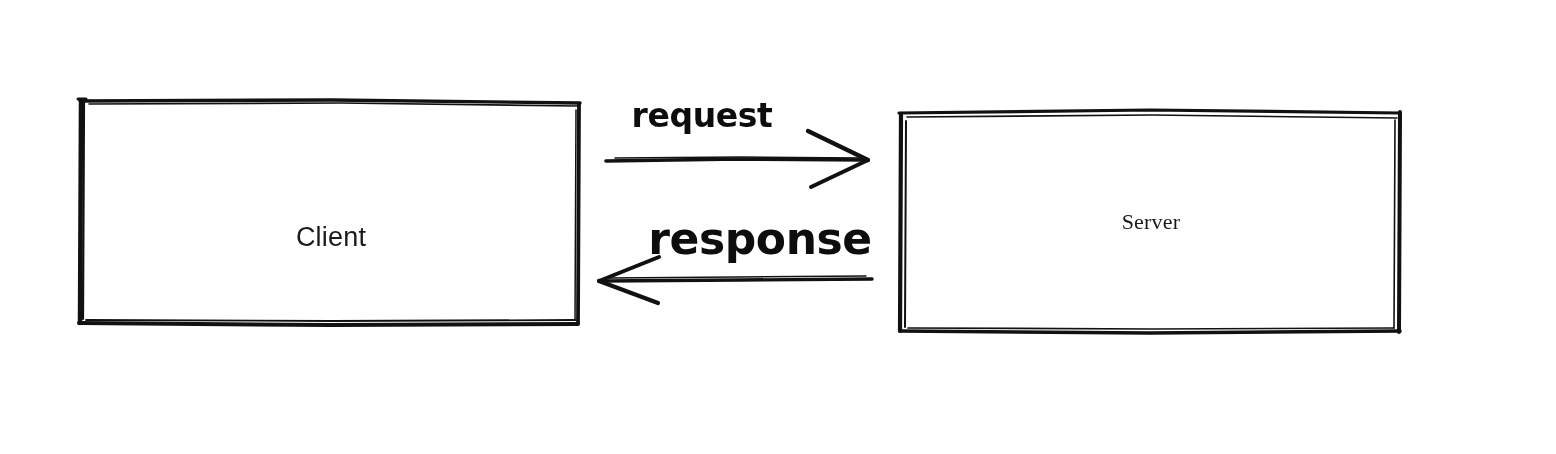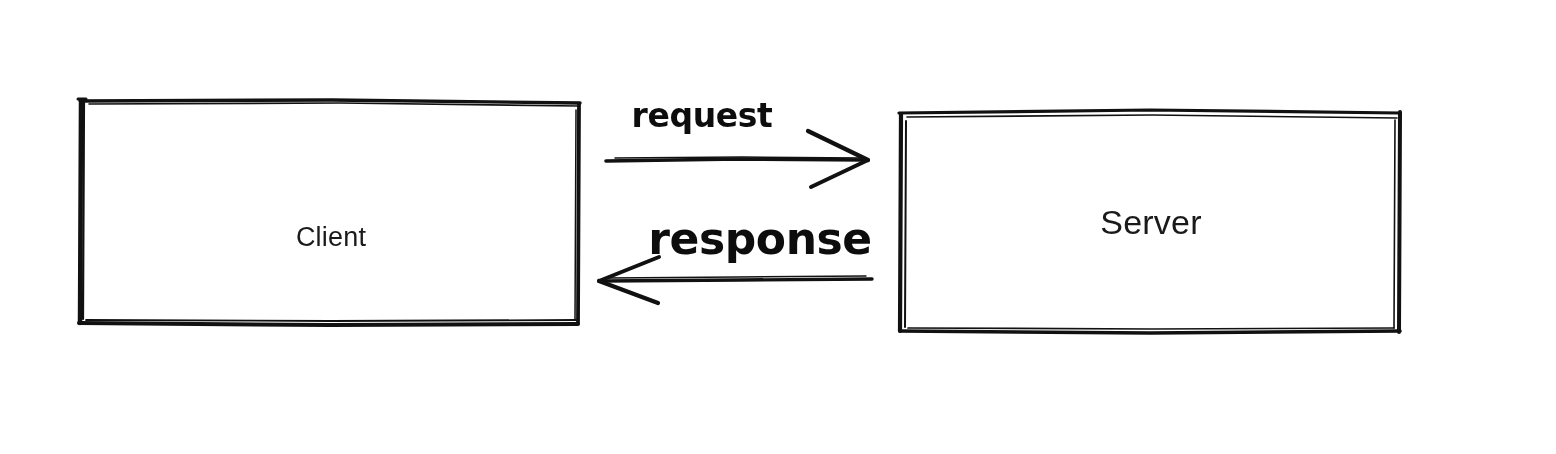--- a/index.html
+++ b/index.html
@@ -35,21 +35,22 @@
   }
   #client-label {
     left: 331px;
     top: 213px;
     font-size: 27px;
     margin-top: 24px;
   }
   #server-label {
     left: 1151px;
     top: 222px;
-    font-size: 34px;
+    font-size: 22px;
+    font-family: Liberation Serif, serif;
   }
   .edge-label {
     position: absolute;
     font-family: "DejaVu Sans", sans-serif;
     font-weight: 700;
     color: #0d0d0d;
     white-space: nowrap;
     transform: translate(-50%, -50%);
     letter-spacing: -0.4px;
   }

